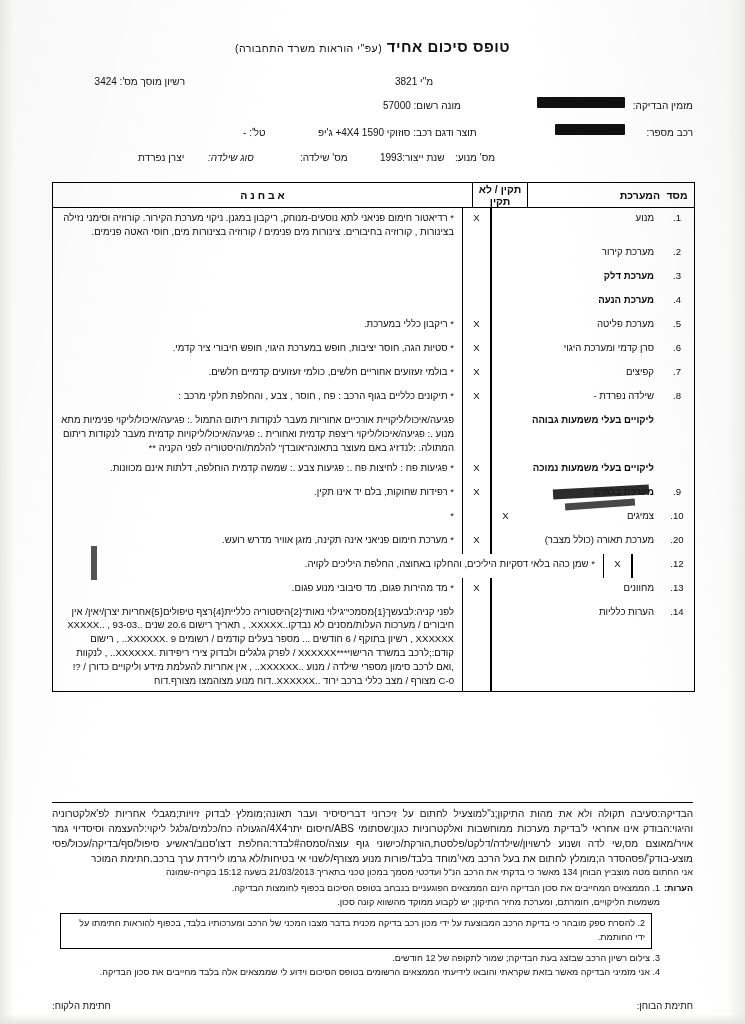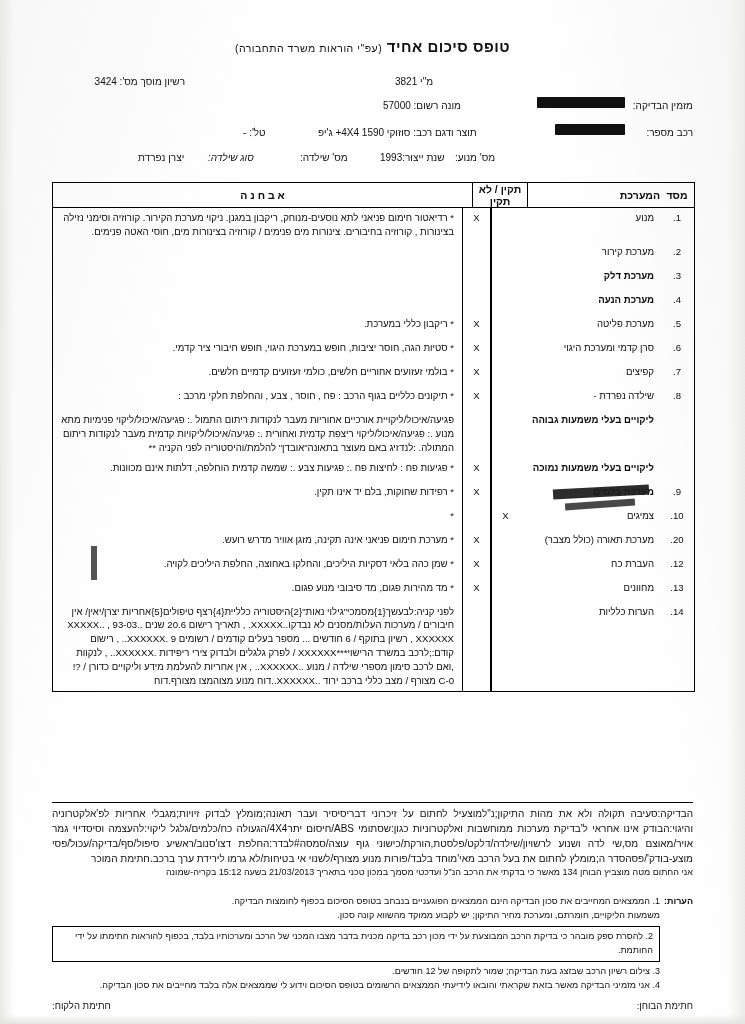--- a/index.html
+++ b/index.html
@@ -62,21 +62,21 @@
   
   .fineprint{
     position:absolute;left:52px;top:802px;width:641px;font-size:10px;line-height:1.5;
     direction:rtl;text-align:justify;
     border-top:1.6px solid #000;padding-top:3px;
   }
   .declare{
     position:absolute;left:52px;top:866px;width:641px;font-size:9px;line-height:1.55;direction:rtl;
   }
   .boxed{
-    border:1.2px solid #000;padding:3px 6px;margin:3px 0;
+    border:1.2px solid #000;padding:3px 6px;margin:3px 8px;
   }
   .sign{
     position:absolute;left:52px;top:1000px;width:641px;font-size:9.5px;direction:rtl;display:flex;justify-content:space-between;
   }
   .smudge{position:absolute;background:#1a1a1a;opacity:.92;}
   .ink{filter:contrast(1.05);}
 </style>
 </head>
 <body>
 
@@ -216,21 +216,20 @@
         </div>
         <div class="trow rtl">
           <div class="c-ms">20.</div>
           <div class="c-sys">מערכת תאורה (כולל מצבר)</div>
           <div class="c-ok"></div>
           <div class="c-no">X</div>
           <div class="c-note">* מערכת חימום פניאני אינה תקינה, מזגן אוויר מדרש רועש.</div>
         </div>
         <div class="trow rtl">
           <div class="c-ms">12.</div>
-          <div class="c-sys">העברת כח</div>
           <div class="c-ok"></div>
           <div class="c-no">X</div>
           <div class="c-note">* שמן כהה בלאי דסקיות היליכים, והחלקו באחוצה, החלפת היליכים לקויה.</div>
         </div>
         <div class="trow rtl">
           <div class="c-ms">13.</div>
           <div class="c-sys">מחוונים</div>
           <div class="c-ok"></div>
           <div class="c-no">X</div>
           <div class="c-note">* מד מהירות פגום, מד סיבובי מנוע פגום.</div>
@@ -245,21 +244,21 @@
       </div>
   </div>
 
   <div class="smudge" style="top:487px;right:96px;width:96px;height:10px;transform:rotate(-3deg);"></div>
   <div class="smudge" style="top:501px;right:110px;width:70px;height:7px;transform:rotate(-4deg);opacity:.8;"></div>
   <div class="smudge" style="top:546px;right:648px;width:6px;height:34px;opacity:.75;"></div>
 
   <div class="fineprint">הבדיקה:סעיבה תקולה ולא את מהות התיקון;נ"למוצעיל לחתום על זיכרוני דבריסיסיר ועבר תאונה;מומלץ לבדוק זיויות;מגבלי אחריות לפ'אלקטרוניה והיגוי:הבודק אינו אחראי ל'בדיקת מערכות ממוחשבות ואלקטרוניות כגון:שסתומי ABS/חיסום יתר4X4/הגעולה כח/כלמים/גלגל ליקוי:להעצמה וסיסדיוי גמר אויר/מאוצם מס,שי לדה ושנוע לרשויון/שילדה/דלקט/פלסטת,הורקת/כישוני גוף עוצה/סמסה#לבדר:החלפת דצו'סנוב/ראשיע סיפול/סף/בדיקה/עכול/פסי מוצע-בודק'/פסהסדר ה;מומלץ לחתום את בעל הרכב מאי'מוחד בלבד/פורות מנוע מצורף/לשנוי אי בטיחות/לא גרמו לירידת ערך ברכב.חתימת המוכר</div>
 
   <div class="declare">
-    <div style="margin-bottom:15px;">אני החתום מטה מוצביץ הבוחן 134 מאשר כי בדקתי את הרכב הנ"ל ועדכטי מסמך במכון טכני בתאריך 21/03/2013 בשעה 15:12 בקריה-שמונה</div>
+    <div style="margin-bottom:2px;">אני החתום מטה מוצביץ הבוחן 134 מאשר כי בדקתי את הרכב הנ"ל ועדכטי מסמך במכון טכני בתאריך 21/03/2013 בשעה 15:12 בקריה-שמונה</div>
     <div style="display:flex;gap:4px;">
       <div style="font-weight:bold;white-space:nowrap;">הערות:</div>
       <div style="flex:1;">
         <div>1. הממצאים המחייבים את סכון הבדיקה הינם הממצאים הפוגעניים בנבחב בטופס הסיכום בכפוף לחומצות הבדיקה.</div>
         <div>משמעות הליקויים, חומרתם, ומערכת מחיר התיקון; יש לקבוע ממוקד מהשווא קונה סכון.</div>
         <div class="boxed">2. להסרת ספק מובהר כי בדיקת הרכב המבוצעת על ידי מכון רכב בדיקה מכנית בדבר מצבו המכני של הרכב ומערכותיו בלבד, בכפוף להוראות חתימתו על ידי החותמת.</div>
         <div>3. צילום רשיון הרכב שבזצג בעת הבדיקה; שמור לתקופה של 12 חודשים.</div>
         <div>4. אני מזמיני הבדיקה מאשר בזאת שקראתי והובאו לידיעתי הממצאים הרשומים בטופס הסיכום וידוע לי שממצאים אלה בלבד מחייבים את סכון הבדיקה.</div>
       </div>
     </div>

